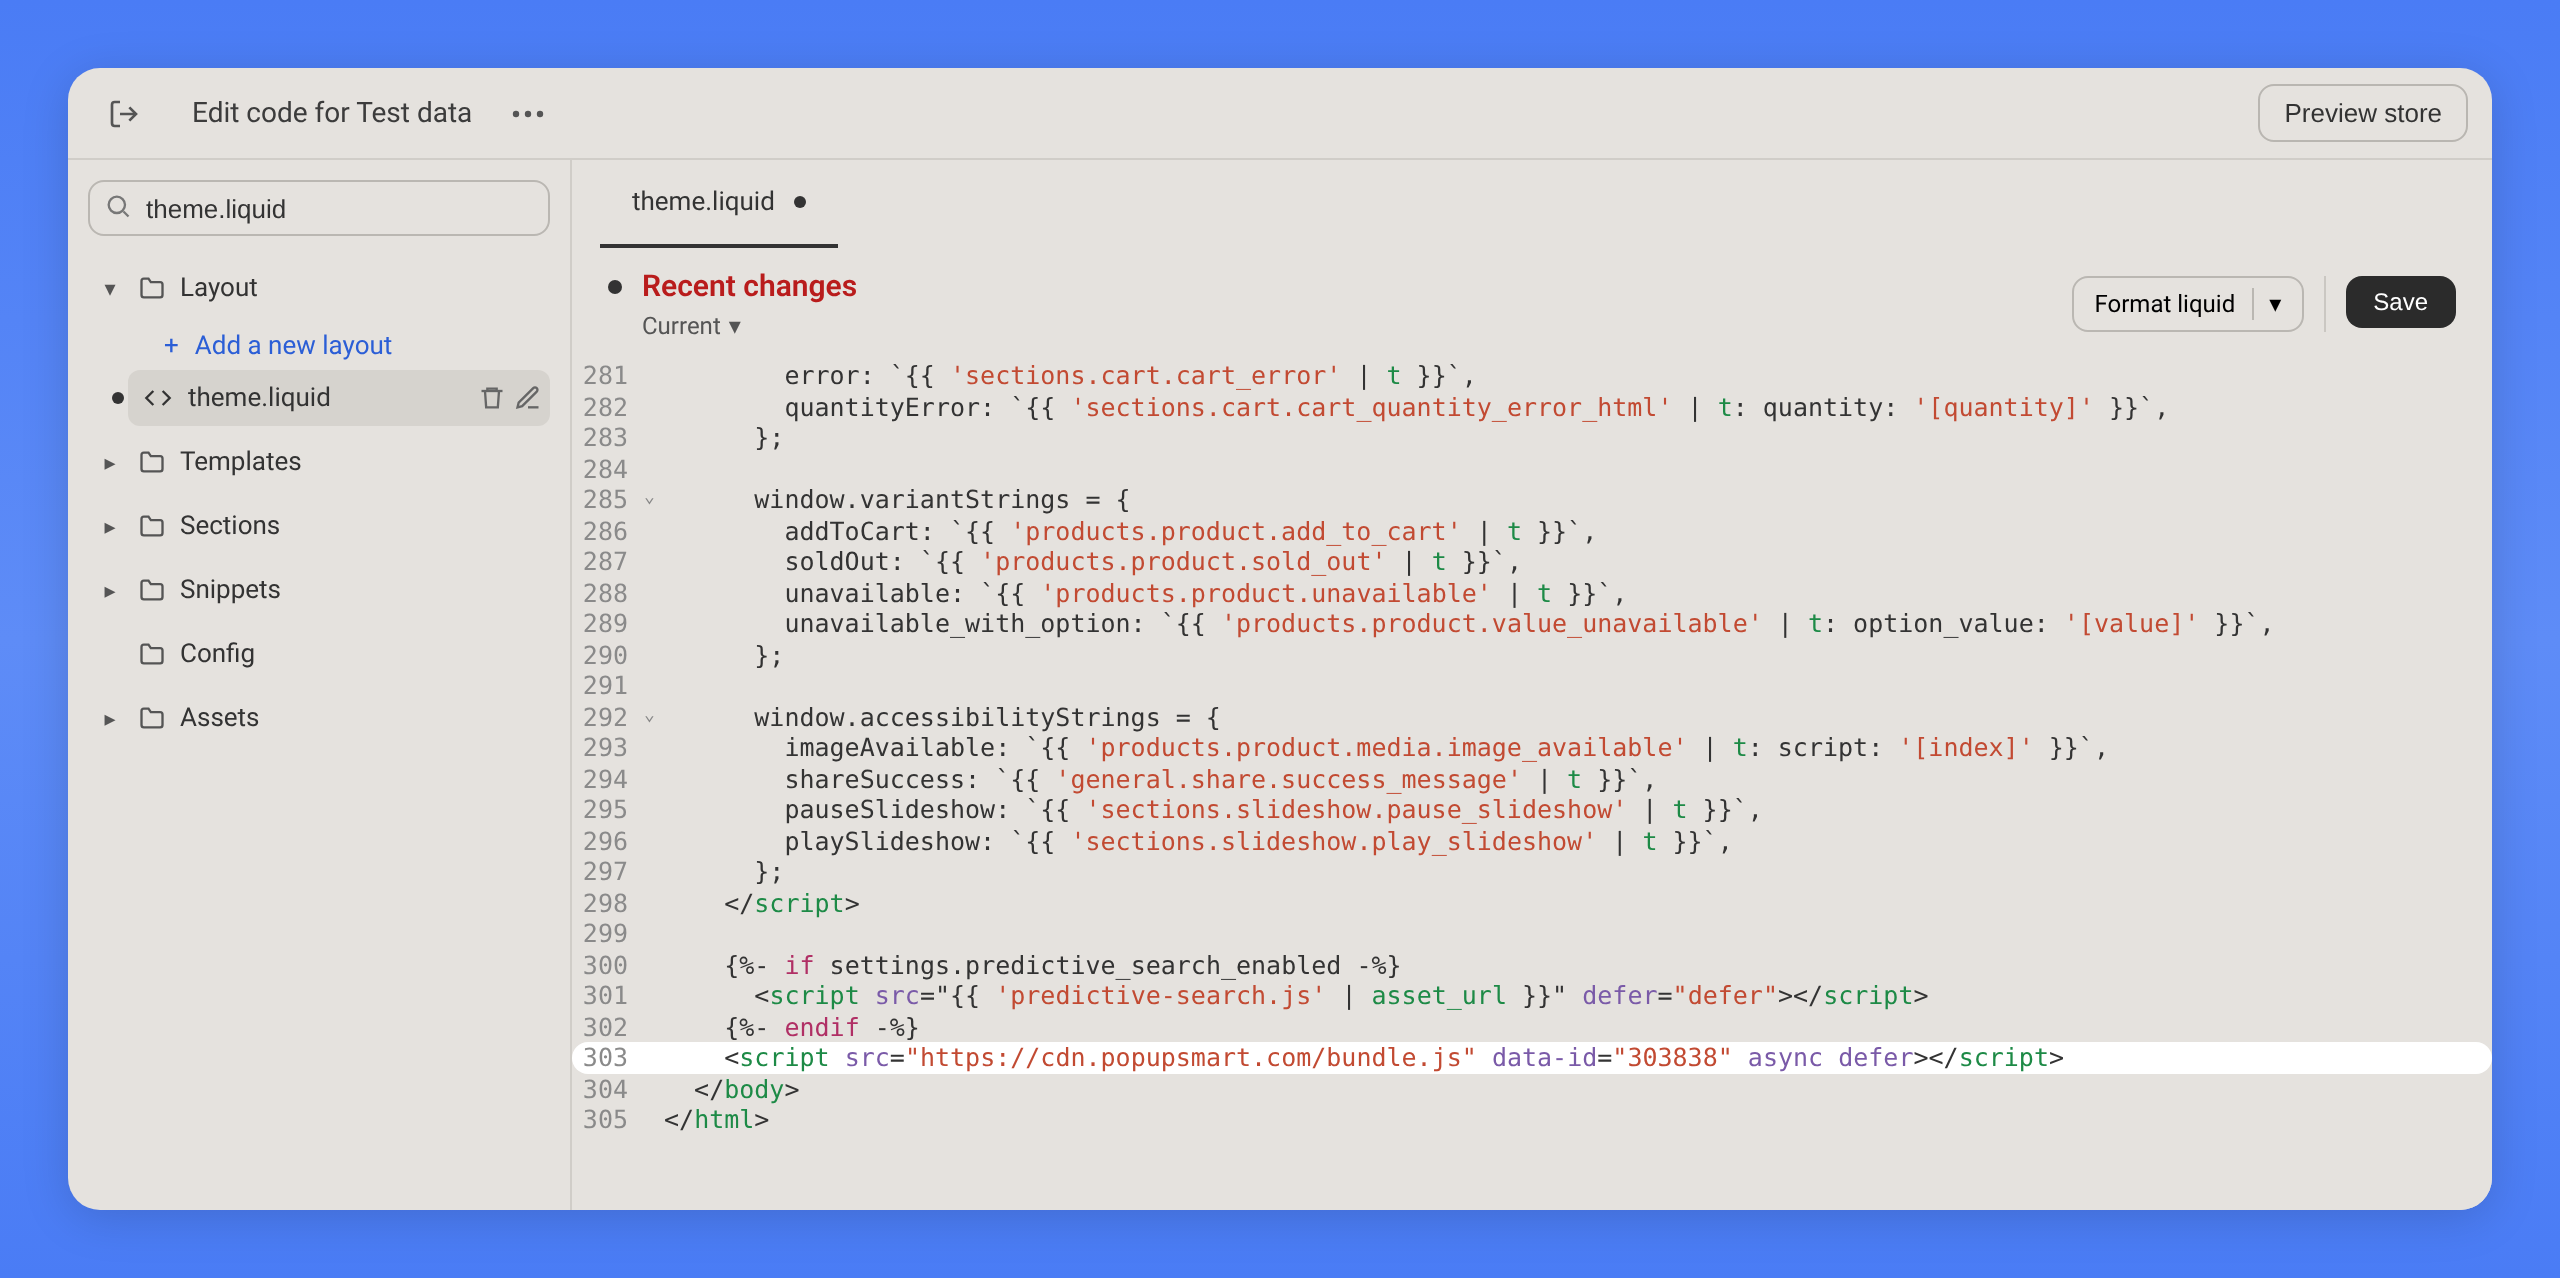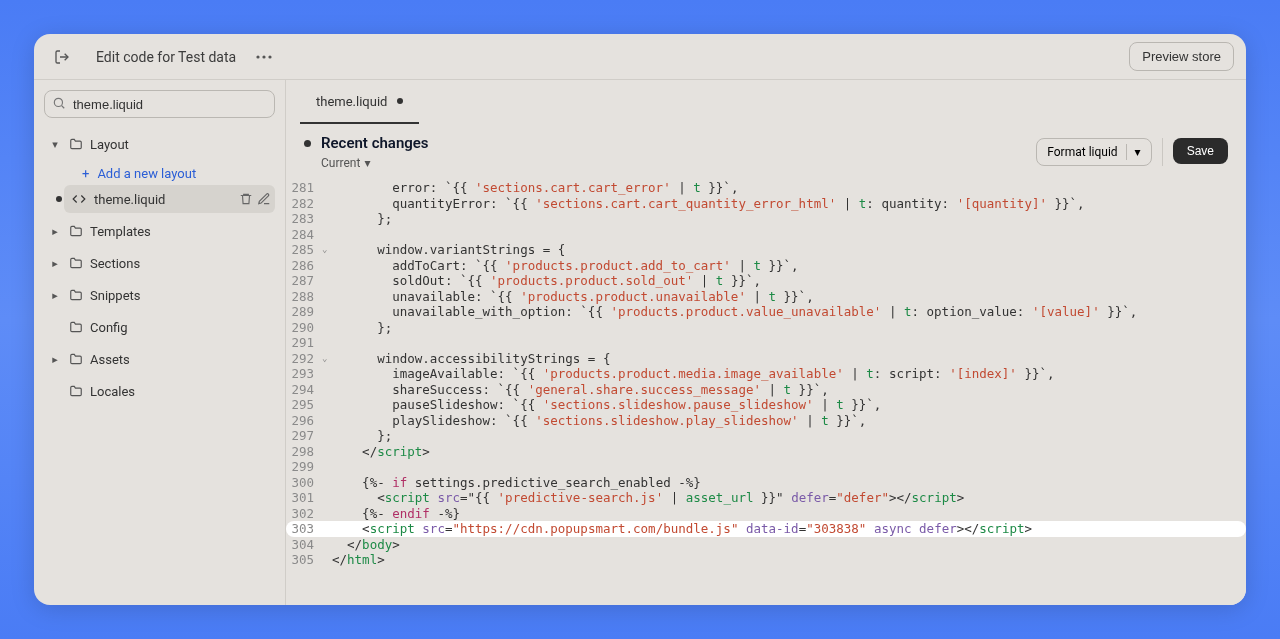--- a/index.html
+++ b/index.html
@@ -49,21 +49,21 @@
   .active-file { background:#d6d3ce; }
   .active-file .dot{ width:6px; height:6px; border-radius:50%; background:#333; margin-left:-12px; margin-right:4px;}
   .active-file .codeicon{ width:16px; }
   .file-actions{display:flex; gap:4px; color:#666;}
   .editor { flex:1; display:flex; flex-direction:column; background:#e5e2de; }
   .tabs { display:flex; height:44px; padding-left:14px; }
   .tab { display:flex; align-items:center; gap:10px; padding:0 16px; font-size:13px; color:#333; border-bottom:2px solid #333; border-radius:0; cursor:pointer;}
   .tab .tdot{width:6px;height:6px;border-radius:50%;background:#333;}
   .editor-hdr{ display:flex; align-items:center; padding:10px 18px; gap:10px; }
   .editor-hdr .hdot{width:7px;height:7px;border-radius:50%;background:#333;}
-  .editor-hdr .htitle{font-size:15px; font-weight:600; color:#0f172a;}
+  .editor-hdr .htitle{font-size:15px; font-weight:600; color:#b91c1c;}
   .editor-hdr .current{font-size:12px; color:#555; display:flex; align-items:center; gap:4px; margin-left:4px; margin-top:2px}
   .editor-hdr .rhs{margin-left:auto; display:flex; gap:10px; align-items:flex-start;}
   .format-btn{border:1px solid #bab7b2; border-radius:8px; padding:5px 10px; font-size:12px; background:#e5e2de; display:flex; align-items:center; gap:6px; cursor:pointer;}
   .format-btn .div{width:1px; height:16px; background:#bab7b2; margin:0 2px;}
   .save-btn{background:#2b2b2b; color:#fff; border:none; border-radius:8px; padding:6px 14px; font-size:12px; cursor:pointer;}
   .vline{width:1px; height:28px; background:#cac7c2;}
   .code{ flex:1; overflow:auto; font-family: "SF Mono", ui-monospace, Menlo, Consolas, monospace; font-size:12.5px; line-height:15.5px; color:#333; padding-bottom:8px;}
   .line{display:flex; white-space:pre;}
   .gut{width:36px; text-align:right; padding-right:8px; color:#8a8a8a; user-select:none; flex-shrink:0;}
   .fold{width:10px; color:#888; font-size:9px; flex-shrink:0;}
@@ -191,29 +191,20 @@
         <span class="label">Config</span>
       </div>
       <div class="tree-item">
         <span class="chev">▸</span>
         <span class="folder">
             <svg width="14" height="14" viewBox="0 0 24 24" fill="none" stroke="currentColor" stroke-width="2">
               <path d="M3 6a2 2 0 0 1 2-2h4l2 3h8a2 2 0 0 1 2 2v9a2 2 0 0 1-2 2H5a2 2 0 0 1-2-2V6z"></path>
             </svg>
           </span>
         <span class="label">Assets</span>
-      </div>
-      <div class="tree-item">
-        <span class="chev"> </span>
-        <span class="folder">
-            <svg width="14" height="14" viewBox="0 0 24 24" fill="none" stroke="currentColor" stroke-width="2">
-              <path d="M3 6a2 2 0 0 1 2-2h4l2 3h8a2 2 0 0 1 2 2v9a2 2 0 0 1-2 2H5a2 2 0 0 1-2-2V6z"></path>
-            </svg>
-          </span>
-        <span class="label">Locales</span>
       </div>
     </div>
 
     <div class="editor">
       <div class="tabs">
         <div class="tab">
           <span>theme.liquid</span>
           <span class="tdot"></span>
         </div>
       </div>

